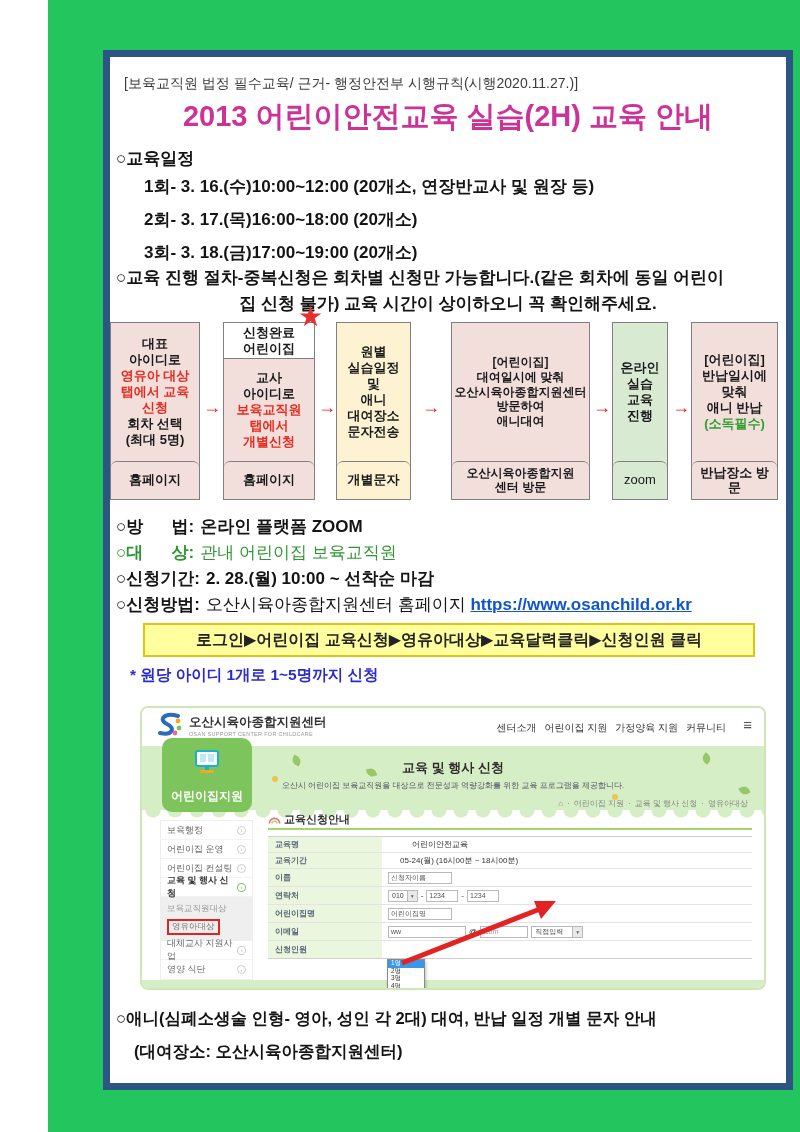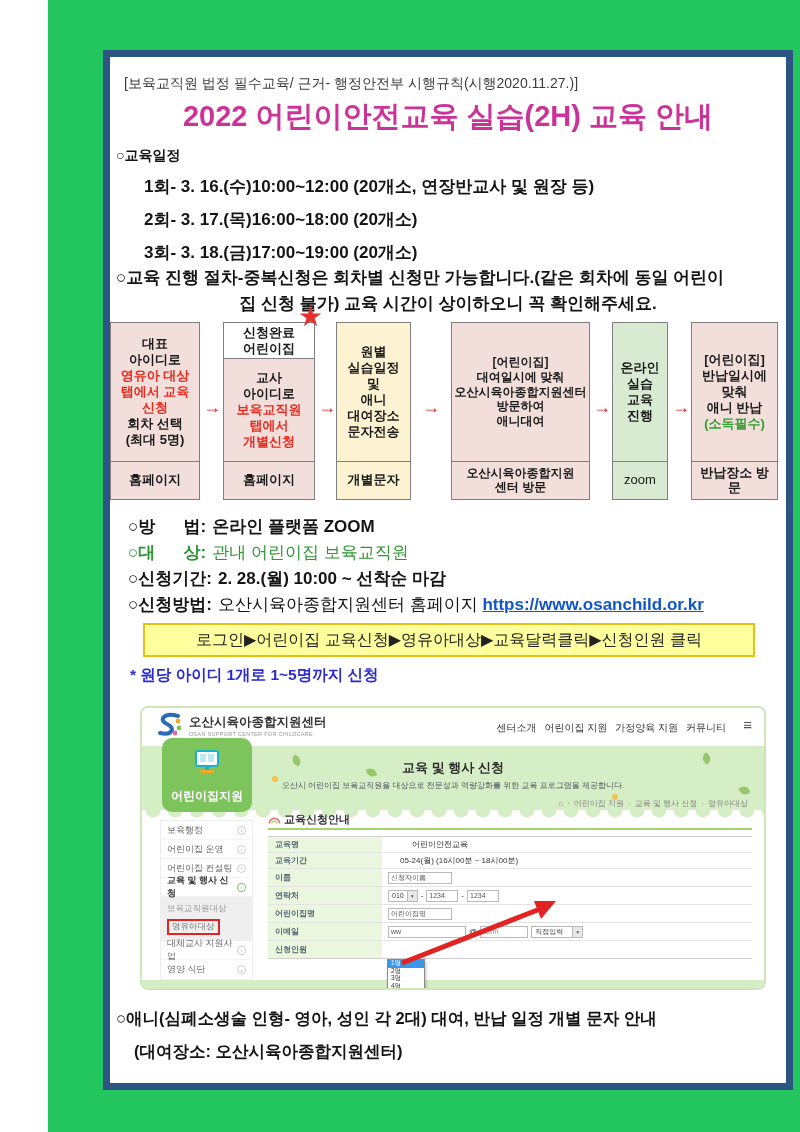--- a/index.html
+++ b/index.html
@@ -6,44 +6,44 @@
   body { background:#fff; font-family:"Liberation Sans","DejaVu Sans",sans-serif; }
   .page { position:relative; width:800px; height:1132px; background:#22c55e; overflow:hidden;margin-left:48px; }
   .frame { position:absolute; left:55px; top:50px; width:690px; height:1040px; border:7px solid #2d5583; background:#fff; }
   .abs { position:absolute; }
   .pre { white-space:pre-line; }
   .prews { white-space:pre; }
 
   
   .ref-line { left:14px; top:18px; font-size:14px; color:#3c3c3c; }
   .doc-title { left:0; top:40px; width:100%; text-align:center; font-size:29px; font-weight:bold; color:#cc3399; }
-  .sec-head { left:6px; top:90px; font-size:14px; font-weight:bold; color:#141414; }
+  .sec-head { left:6px; top:90px; font-size:17px; font-weight:bold; color:#141414; }
   .sched { left:34px; font-size:17px; font-weight:bold; color:#141414; }
   .proc1 { left:6px; top:209px; width:664px; font-size:17px; font-weight:bold; color:#141414; }
   .proc2 { left:6px; top:235px; width:664px; text-align:center; font-size:17px; font-weight:bold; color:#141414; }
 
   
   .fbox { position:absolute; top:265px; height:178px; border:1px solid #7f7f7f; display:flex; flex-direction:column; text-align:center; font-size:13px; font-weight:bold; color:#1a1a1a; line-height:1.22; }
   .fbody { flex:1; display:flex; flex-direction:column; justify-content:center; align-items:center; padding:1px; }
-  .ffoot { height:38px; border-top:1px solid #7f7f7f; display:flex; align-items:center; justify-content:center; line-height:1.1; }
+  .ffoot { height:38px; border-top:1px solid #7f7f7f; display:flex; align-items:center; justify-content:center; line-height:1.1;border-radius:6px; }
   .pinkbg { background:#f2dedb; }
   .creambg { background:#fdf3d2; }
   .greenbg { background:#d8ead2; }
   .redtx { color:#e62a1e; }
   .greentx { color:#2e9e2e; }
   .fb2head { background:#fff; border-bottom:1px solid #7f7f7f; padding:2px 0; line-height:1.2; }
   .farrow { position:absolute; top:340px; font-size:18px; font-weight:bold; color:#e32222; }
   .fstar { position:absolute; left:188px; top:246px; font-size:28px; color:#e53030; line-height:1; }
 
   
-  .iline { left:18px; font-size:17px; font-weight:bold; color:#141414; }
+  .iline { left:6px; font-size:17px; font-weight:bold; color:#141414; }
   .ival { margin-left:6px; }
   .greenline { color:#2e9632; }
   .doclink { color:#1155cc; text-decoration:underline; }
-  .steps-box { left:33px; top:566px; width:612px; height:34px; background:#ffff9d; border:2px solid #e3c215; display:flex; align-items:center; justify-content:center; font-size:16px; font-weight:normal; color:#232323; }
+  .steps-box { left:33px; top:566px; width:612px; height:34px; background:#ffff9d; border:2px solid #e3c215; display:flex; align-items:center; justify-content:center; font-size:16px; font-weight:bold; color:#232323; }
   .note-line { left:20px; top:608px; font-size:15.5px; font-weight:bold; color:#2a2ad0; }
   .rental1 { left:6px; top:951px; font-size:16.5px; font-weight:bold; color:#141414; }
   .rental2 { left:24px; top:984px; font-size:16.5px; font-weight:bold; color:#141414; }
 
   
   .card { left:30px; top:649px; width:626px; height:284px; background:#fff; border:2px solid #cfe6bb; border-radius:8px; overflow:hidden; }
   .site-header { position:absolute; left:0; top:0; width:100%; height:38px; background:#fff; }
   .logo-wrap { position:absolute; left:12px; top:4px; display:flex; align-items:center; gap:5px; }
   .logo-title { font-size:12.5px; font-weight:bold; color:#333; }
   .logo-sub { font-size:5.5px; color:#999; letter-spacing:.3px; }
@@ -90,21 +90,21 @@
   .callout { left:435px; top:820px; width:218px; height:44px; background:#fff; border:5px solid #1d4e89; display:flex; align-items:center; justify-content:center; font-size:17px; font-weight:bold; color:#1717dd; z-index:20; }
   .redarrow { left:278px; top:836px; z-index:19; }
 </style>
 </head>
 <body>
 
 <div class="page">
   <div class="frame">
 
     <div class="abs ref-line">[보육교직원 법정 필수교육/ 근거- 행정안전부 시행규칙(시행2020.11.27.)]</div>
-    <div class="abs doc-title">2022 어린이안전교육 실습(2H) 교육 안내</div>
+    <div class="abs doc-title">2013 어린이안전교육 실습(2H) 교육 안내</div>
 
     <div class="abs sec-head">○교육일정</div>
     <div class="abs sched" style="top:118px">1회- 3. 16.(수)10:00~12:00 (20개소, 연장반교사 및 원장 등)</div>
     <div class="abs sched" style="top:151px">2회- 3. 17.(목)16:00~18:00 (20개소)</div>
     <div class="abs sched" style="top:184px">3회- 3. 18.(금)17:00~19:00 (20개소)</div>
 
     <div class="abs proc1">○교육 진행 절차-중복신청은 회차별 신청만 가능합니다.(같은 회차에 동일 어린이</div>
     <div class="abs proc2">집 신청 불가) 교육 시간이 상이하오니 꼭 확인해주세요.</div>
 
     <div class="fbox pinkbg" style="left:0px;width:90px">

